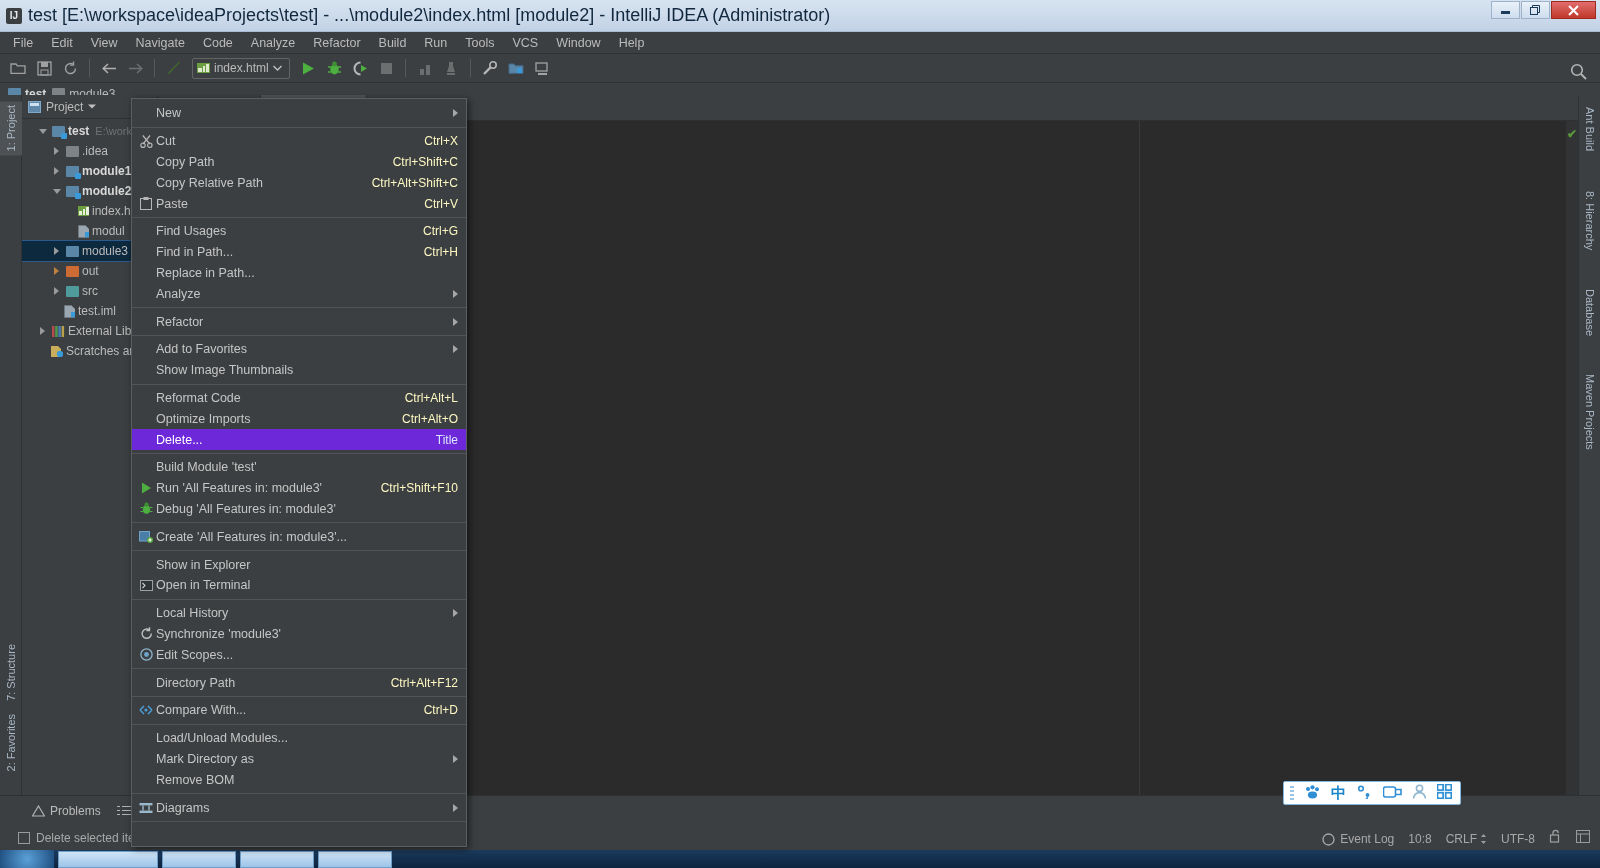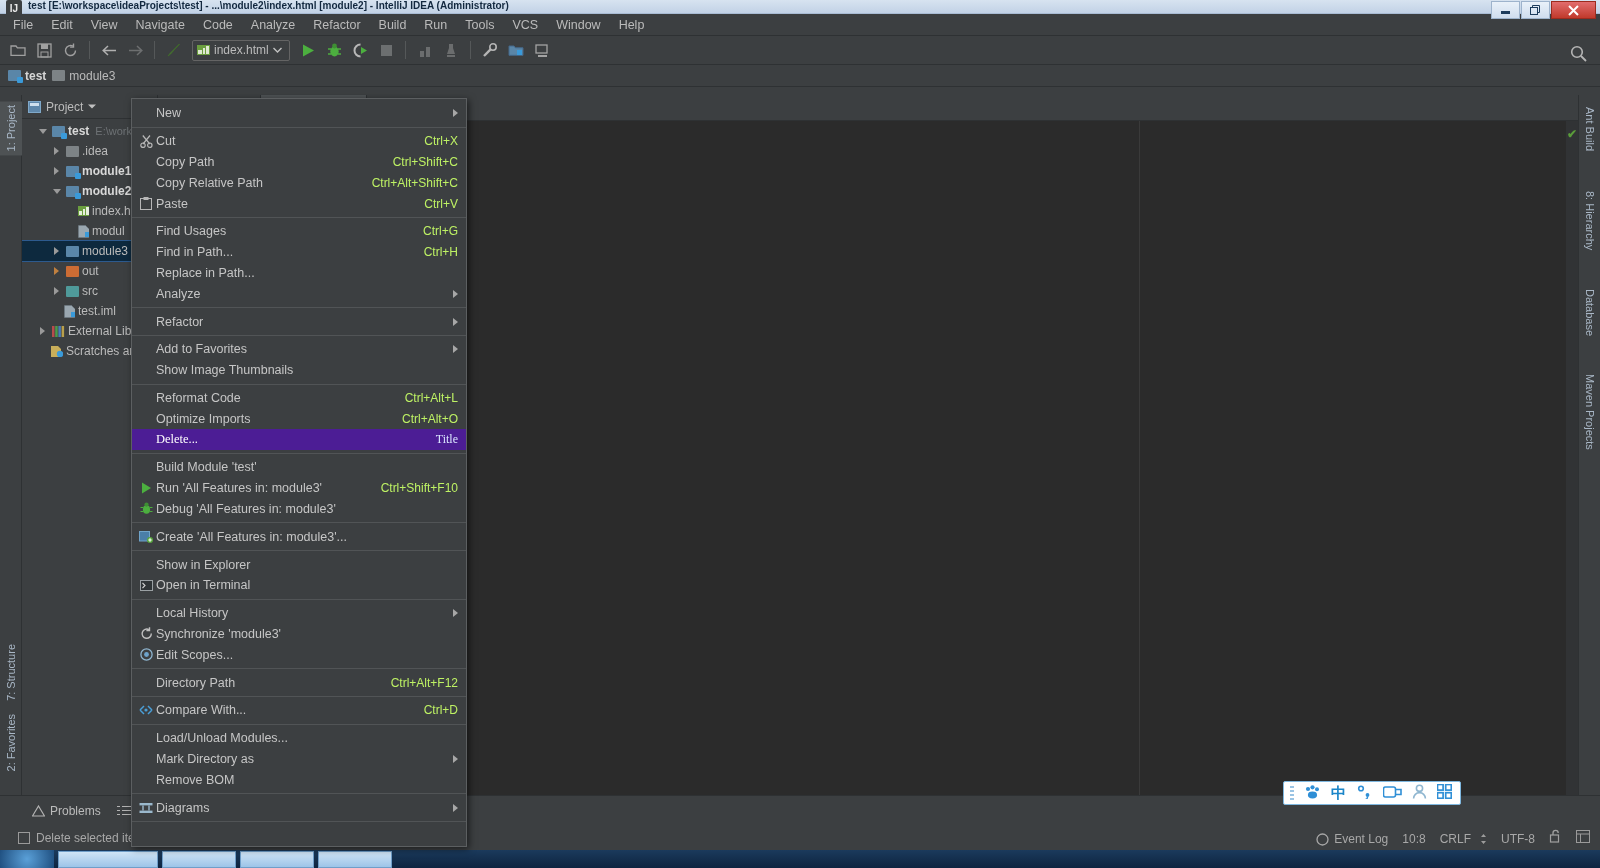--- a/index.html
+++ b/index.html
@@ -8,35 +8,35 @@
     background: #3c3f41;
     font-family: "Liberation Sans", sans-serif;
     font-size: 12px;
     color: #bbbbbb;
     overflow: hidden;
     position: relative;
   }
 
   
   .titlebar {
-    height: 14px;
+    height: 32px;
     background: linear-gradient(to bottom, #d7e3f0, #c2d2e6);
     border-bottom: 1px solid #a9bcd4;
-    display: flex; align-items: flex-start;
+    display: flex; align-items: center;
     position: relative;
   }
   .titlebar .tb-icon {
     width: 16px; height: 16px; margin-left: 6px; margin-right: 6px;
     background: #3c3f41; color: #e8e8e8;
     font-size: 10px; font-weight: bold;
     display: flex; align-items: center; justify-content: center;
     border-radius: 2px;
   }
   .titlebar .tb-title {
-    color: #12283f; font-size: 10px; white-space: nowrap; font-weight: bold;
+    color: #12283f; font-size: 18px; white-space: nowrap;
   }
   .wincontrols { position: absolute; right: 4px; top: 1px; display: flex; gap: 1px; }
   .wc {
     width: 29px; height: 18px;
     border: 1px solid #9db3cc;
     background: linear-gradient(to bottom, #e9f1f9, #cfddee);
     display: flex; align-items: center; justify-content: center;
     font-size: 11px; color: #1d3c5c;
   }
   .wc.close {
@@ -261,27 +261,27 @@
   }
   .cmi {
     height: 20.8px; display: flex; align-items: center;
     padding: 0 8px 0 4px; font-size: 12.5px; color: #c6c6c6;
     position: relative;
   }
   .cmi .cm-icon {
     width: 20px; flex-shrink: 0; display:flex; align-items:center; justify-content:center;
   }
   .cmi .cm-label { flex: 1; white-space: nowrap; }
-  .cmi .cm-accel { color: #bef264; font-size: 12px; margin-left: 12px; white-space:nowrap; }
+  .cmi .cm-accel { color: #fef9c3; font-size: 12px; margin-left: 12px; white-space:nowrap; }
   .cmi .cm-sub {
     width:0;height:0;border-left:5px solid #a7a7a7;
     border-top:4px solid transparent;border-bottom:4px solid transparent;
     margin-left: 8px;
   }
-  .cmi.sel { background: #4c1d95; color: #ffffff; font-family: Liberation Serif, serif; }
+  .cmi.sel { background: #6d28d9; color: #ffffff; }
   .cmi.sel .cm-accel { color: #dbe7ff; }
   .cm-sep { height: 1px; background: #515456; margin: 3px 0; }
 
   
   .folder { width:13px;height:11px;border-radius:1px;position:relative;flex-shrink:0;}
   .folder.blue { background:#5a86a8; }
   .folder.orange { background:#cc6c34; }
   .folder.teal { background:#4f9a9a; }
   .folder.gray { background:#7d8386; }
   .badge {
@@ -699,21 +699,21 @@
     </svg>
   <span>Delete selected ite</span>
   <div class="sb-right">
     <span style="display:flex;align-items:center;gap:5px">
       <svg width="13" height="13">
           <circle cx="6.5" cy="6.5" r="5.5" fill="none" stroke="#a8a8a8" stroke-width="1.3"></circle>
         </svg>
       <span>Event Log</span>
     </span>
     <span>10:8</span>
-    <span style="display:flex;align-items:center;gap:9px">
+    <span style="display:flex;align-items:center;gap:3px">
       <span>CRLF</span>
       <svg width="7" height="10">
           <path d="M3.5 0 L6 3 H1 Z M3.5 10 L6 7 H1 Z" fill="#9c9c9c"></path>
         </svg>
     </span>
     <span>UTF-8</span>
     <span>
       <svg width="13" height="14">
           <path d="M4 6 V4 a2.6 2.6 0 0 1 5.2 0" fill="none" stroke="#a0a0a0" stroke-width="1.3"></path>
           <rect x="1.5" y="6" width="8" height="7" fill="none" stroke="#a0a0a0" stroke-width="1.2"></rect>

